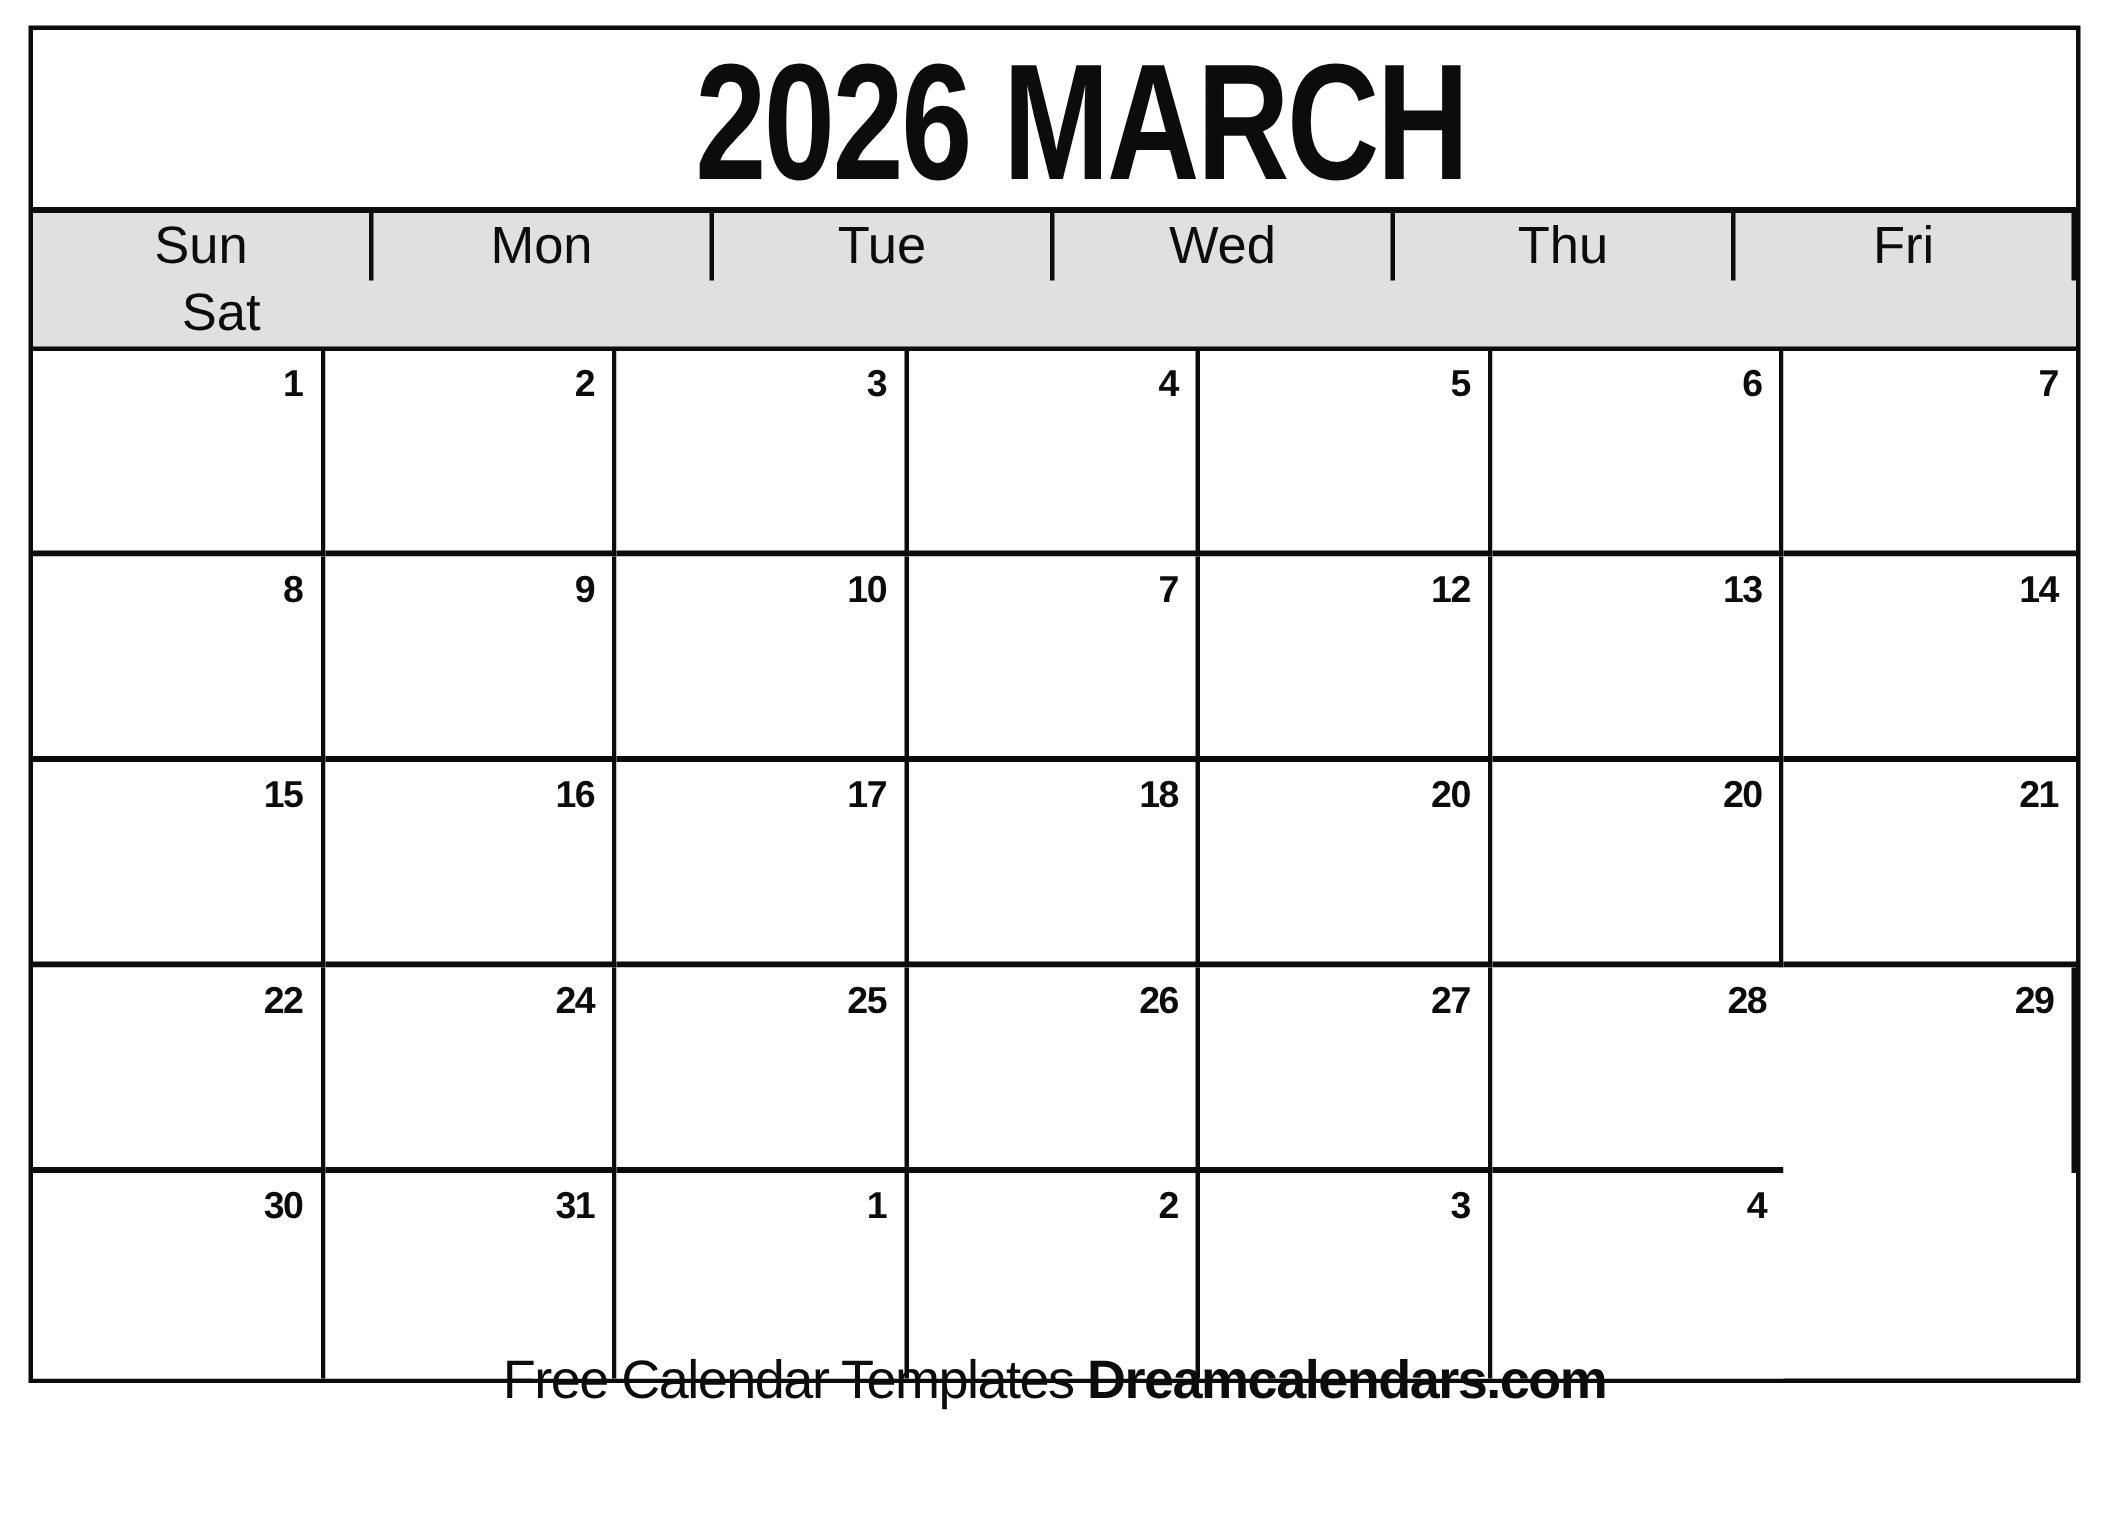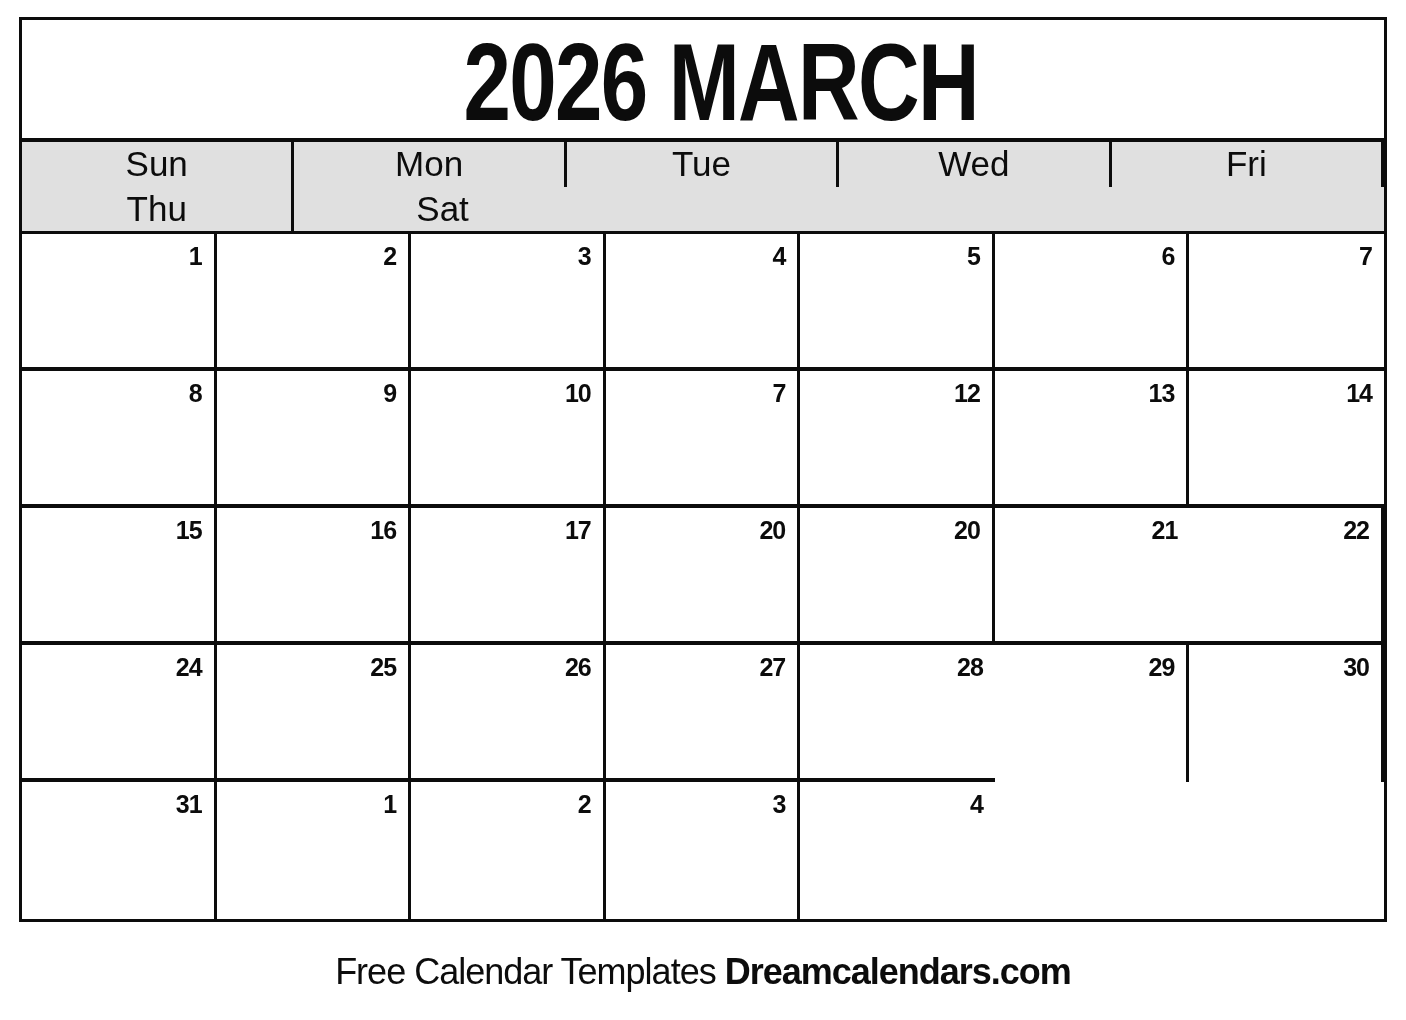--- a/index.html
+++ b/index.html
@@ -31,21 +31,21 @@
     font-weight: 700;
     letter-spacing: -2px;
     white-space: nowrap;
     transform: scale(0.82, 1.06);
     transform-origin: center center;
     line-height: 1;
     padding-top: 6px;
   }
   .weekday-row {
     display: grid;
-    grid-template-columns: repeat(5, 1fr);
+    grid-template-columns: repeat(6, 1fr);
     height: 96px;
     background: #e0e0e0;
     border-top: 4px solid #0c0c0c;
     border-bottom: 3px solid #0c0c0c;
   }
   .weekday-cell {
     display: flex;
     align-items: center;
     justify-content: center;
     font-size: 35px;
@@ -68,21 +68,21 @@
   }
   .day-cell.last-col { border-right: none; }
   .day-cell.last-row { border-bottom: none; }
   .day-number {
     font-size: 25px;
     font-weight: 600;
     letter-spacing: -1px;
   }
   .footer {
     position: absolute;
-    left: 0; top: 951px;
+    left: 0; top: 899px;
     width: 100%;
     text-align: center;
     font-size: 36px;
     letter-spacing: -1px;
     white-space: nowrap;
   }
   .footer .brand { font-weight: 700; }
 </style>
 </head>
 <body>
@@ -91,22 +91,22 @@
 
   <div class="title-box">
     <div class="title">2026 MARCH</div>
   </div>
 
   <div class="weekday-row">
     <div class="weekday-cell">Sun</div>
     <div class="weekday-cell">Mon</div>
     <div class="weekday-cell">Tue</div>
     <div class="weekday-cell">Wed</div>
+    <div class="weekday-cell">Thu</div>
     <div class="weekday-cell">Fri</div>
-    <div class="weekday-cell">Thu</div>
     <div class="weekday-cell">Sat</div>
   </div>
 
   <div class="grid">
     <div class="day-cell"><span class="day-number">1</span></div>
     <div class="day-cell"><span class="day-number">2</span></div>
     <div class="day-cell"><span class="day-number">3</span></div>
     <div class="day-cell"><span class="day-number">4</span></div>
     <div class="day-cell"><span class="day-number">5</span></div>
     <div class="day-cell"><span class="day-number">6</span></div>
@@ -116,20 +116,21 @@
     <div class="day-cell"><span class="day-number">9</span></div>
     <div class="day-cell"><span class="day-number">10</span></div>
     <div class="day-cell"><span class="day-number">7</span></div>
     <div class="day-cell"><span class="day-number">12</span></div>
     <div class="day-cell"><span class="day-number">13</span></div>
     <div class="day-cell last-col"><span class="day-number">14</span></div>
 
     <div class="day-cell"><span class="day-number">15</span></div>
     <div class="day-cell"><span class="day-number">16</span></div>
     <div class="day-cell"><span class="day-number">17</span></div>
+    <div class="day-cell"><span class="day-number">18</span></div>
     <div class="day-cell"><span class="day-number">20</span></div>
     <div class="day-cell"><span class="day-number">20</span></div>
     <div class="day-cell last-col"><span class="day-number">21</span></div>
 
     <div class="day-cell"><span class="day-number">22</span></div>
     <div class="day-cell"><span class="day-number">24</span></div>
     <div class="day-cell"><span class="day-number">25</span></div>
     <div class="day-cell"><span class="day-number">26</span></div>
     <div class="day-cell"><span class="day-number">27</span></div>
     <div class="day-cell last-col"><span class="day-number">28</span></div>

